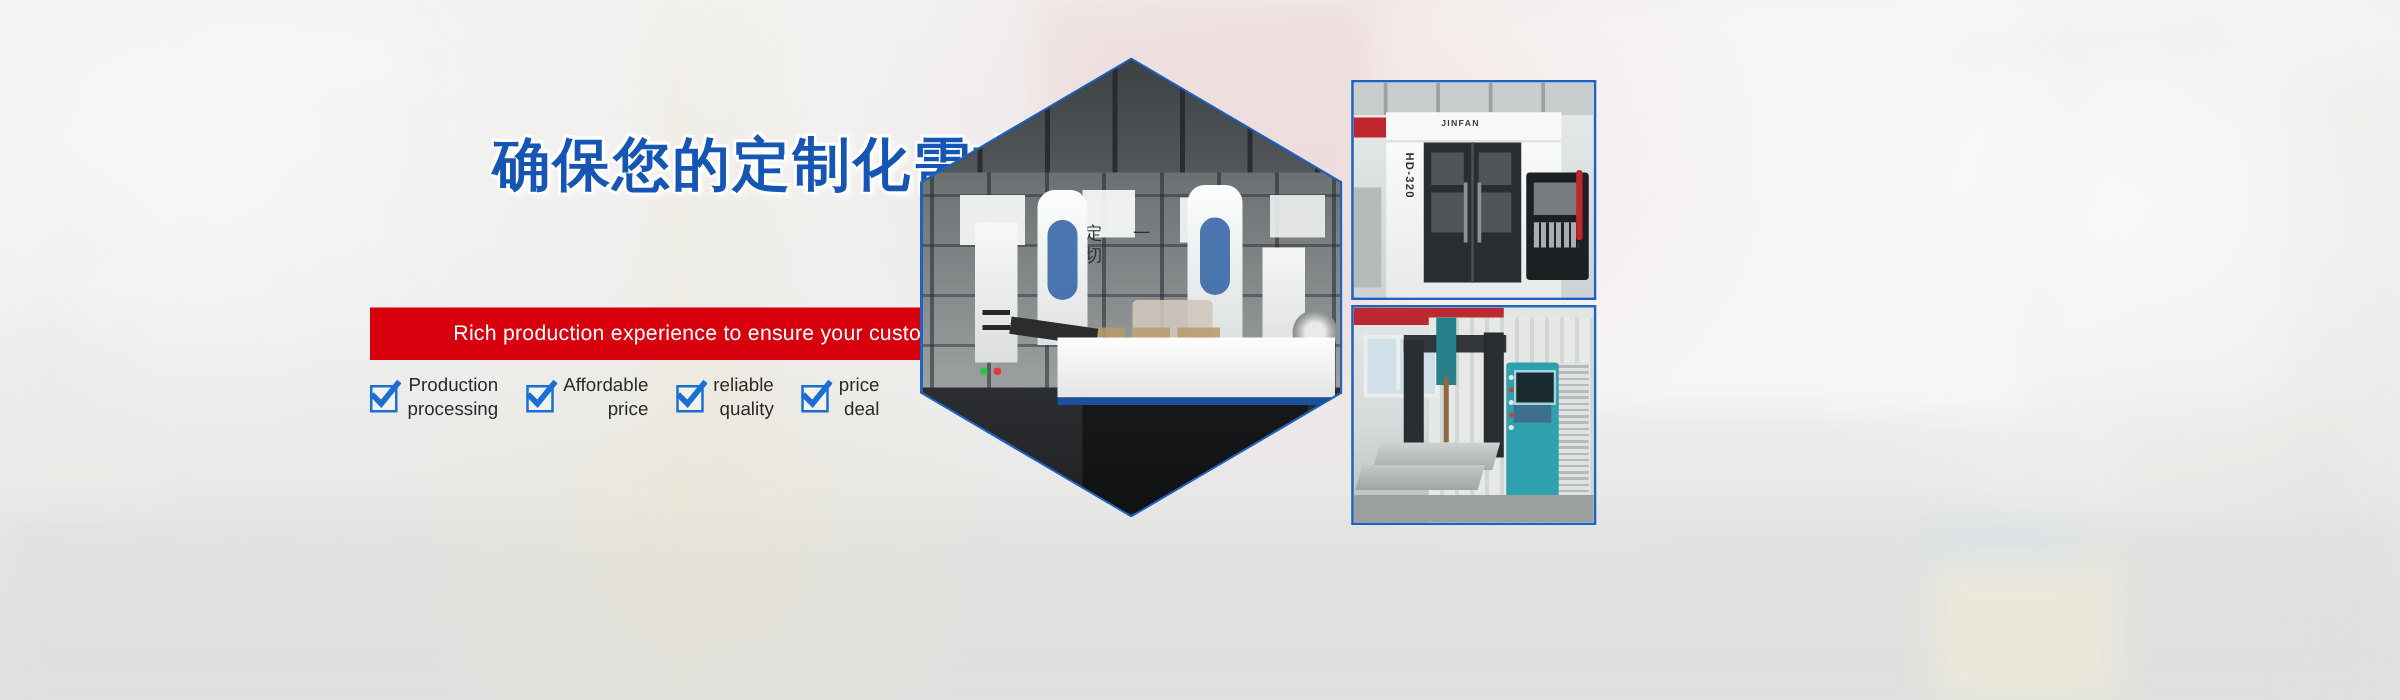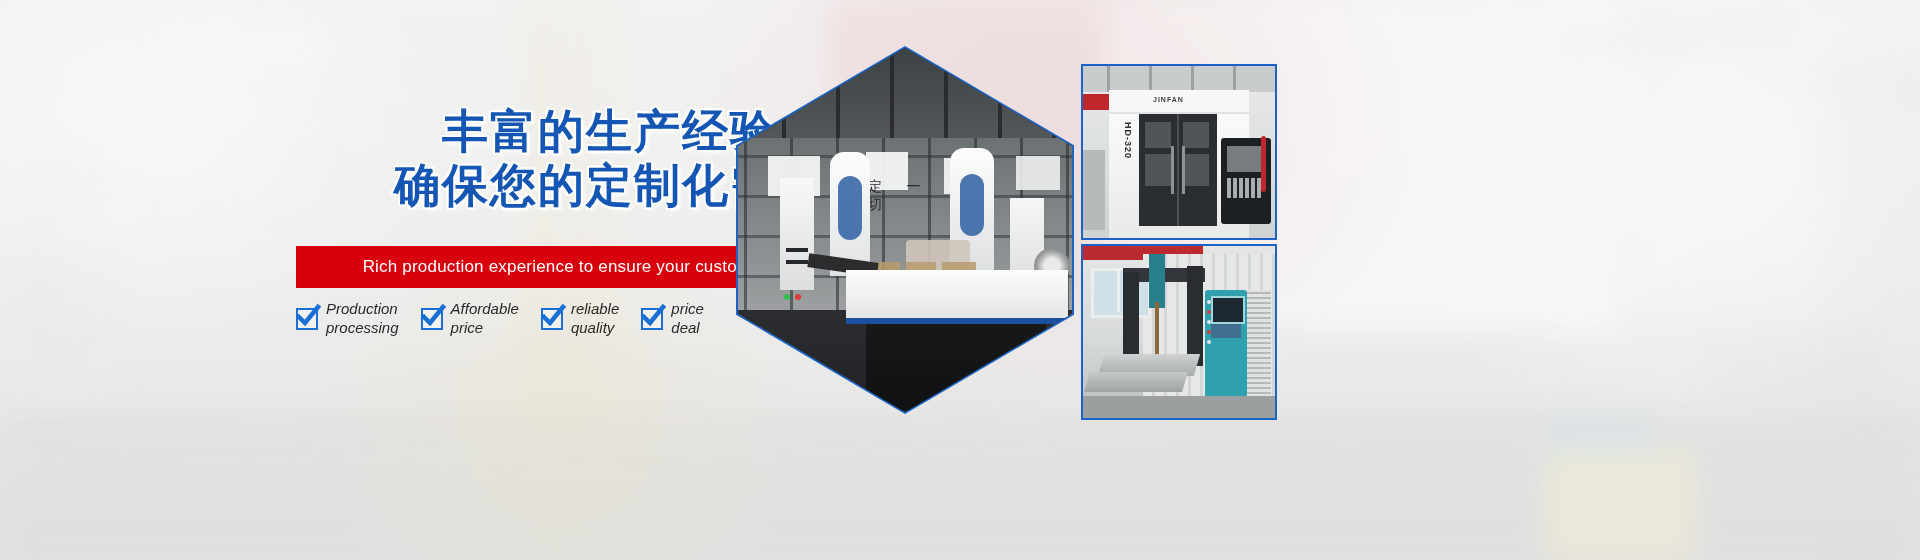--- a/index.html
+++ b/index.html
@@ -87,22 +87,22 @@
     position:absolute;left:296px;top:300px;width:650px;height:50px;
     display:flex;align-items:flex-start;gap:0px;
   }
   .feat{display:flex;align-items:center;gap:8px;margin-right:22px;}
   .chk{
     width:18px;height:18px;flex:0 0 18px;position:relative;
     border:2px solid #1a6fd4;background:rgba(255,255,255,.35);
   }
   .chk svg{position:absolute;left:-3px;top:-7px;width:26px;height:26px;}
   .feat-lbl{
-    font-size:15px;color:#2a2a2a;line-height:1.25;text-align:left;
-    max-width:90px;white-space:pre-line;font-style:italic;
+    font-size:15px;color:#2a2a2a;line-height:1.25;text-align:right;
+    max-width:90px;white-space:pre-line;
   }
 
   
   .hexwrap{
     position:absolute;left:736px;top:46px;width:338px;height:368px;
   }
   .hexborder{
     position:absolute;inset:0;background:#1b63c4;
     clip-path:polygon(50% 0%,100% 27%,100% 73%,50% 100%,0% 73%,0% 27%);
   }
@@ -229,21 +229,20 @@
     <div class="bgshape floor"></div>
     <div class="bgshape floorline"></div>
     <div class="bgshape bluebox"></div>
     <div class="bgshape yelbox"></div>
     <div class="bgshape grid-r"></div>
     <div class="bg-wash"></div>
     <div class="bg-veil"></div>
   </div>
 
   <div class="headline">
-    <span class="line1">丰富的生产经验</span>
     <span class="line2">确保您的定制化需求</span>
   </div>
 
   <div class="redbar">
     <span>Rich production experience to ensure your customized needs</span>
   </div>
 
   <div class="features">
 
     <div class="feat">

